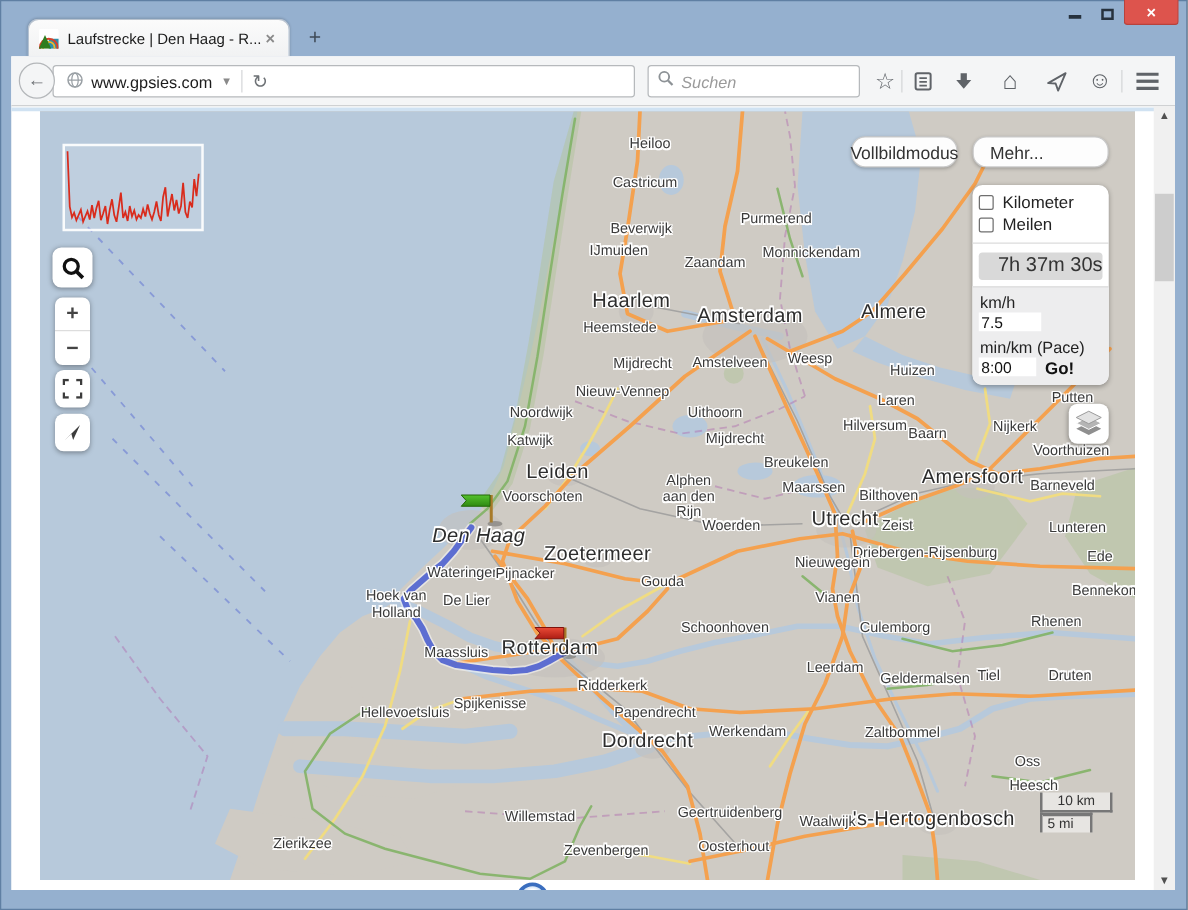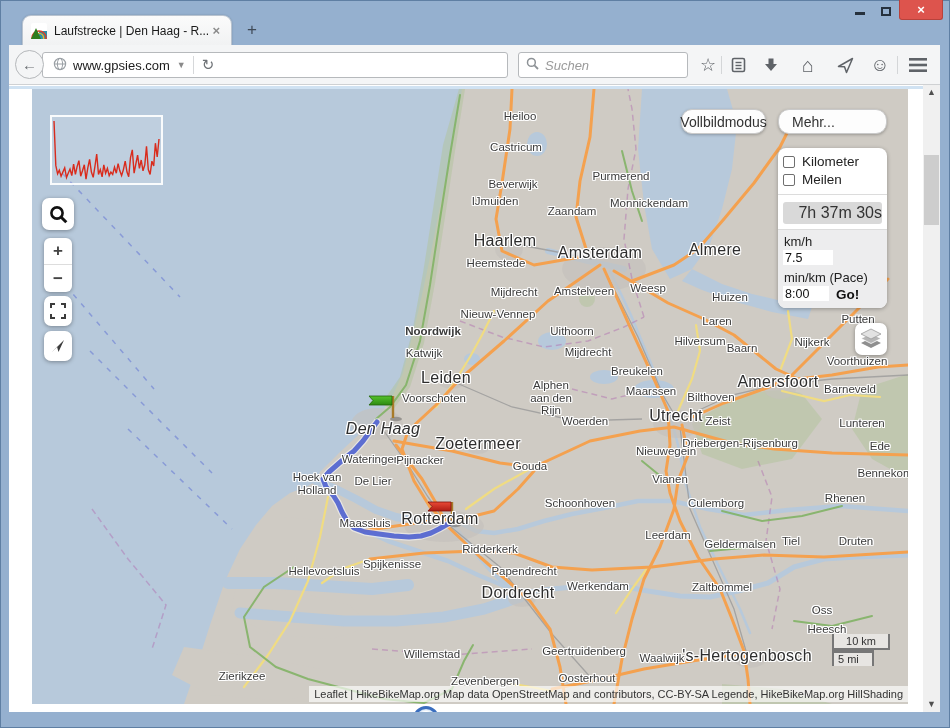--- a/index.html
+++ b/index.html
@@ -317,21 +317,21 @@
           <span class="mlabel" style="left: 589px; top: 87px;">Purmerend</span>
           <span class="mlabel" style="left: 481px; top: 95px;">Beverwijk</span>
           <span class="mlabel" style="left: 463px; top: 112px;">IJmuiden</span>
           <span class="mlabel" style="left: 617px; top: 114px;">Monnickendam</span>
           <span class="mlabel" style="left: 540px; top: 122px;">Zaandam</span>
           <span class="mlabel" style="left: 464px; top: 174px;">Heemstede</span>
           <span class="mlabel" style="left: 616px; top: 199px;">Weesp</span>
           <span class="mlabel" style="left: 482px; top: 203px;">Mijdrecht</span>
           <span class="mlabel" style="left: 552px; top: 202px;">Amstelveen</span>
           <span class="mlabel" style="left: 466px; top: 225px;">Nieuw-Vennep</span>
-          <span class="mlabel" style="left: 401px; top: 242px; font-weight: bold;">Noordwijk</span>
+          <span class="mlabel" style="left: 401px; top: 242px;">Noordwijk</span>
           <span class="mlabel" style="left: 540px; top: 242px;">Uithoorn</span>
           <span class="mlabel" style="left: 392px; top: 264px;">Katwijk</span>
           <span class="mlabel" style="left: 556px; top: 263px;">Mijdrecht</span>
           <span class="mlabel" style="left: 698px; top: 208px;">Huizen</span>
           <span class="mlabel" style="left: 685px; top: 232px;">Laren</span>
           <span class="mlabel" style="left: 668px; top: 252px;">Hilversum</span>
           <span class="mlabel" style="left: 710px; top: 259px;">Baarn</span>
           <span class="mlabel" style="left: 780px; top: 253px;">Nijkerk</span>
           <span class="mlabel" style="left: 826px; top: 230px;">Putten</span>
           <span class="mlabel" style="left: 825px; top: 272px;">Voorthuizen</span>
@@ -440,21 +440,20 @@
           <polygon points="12,5.5 22,10.5 12,15.5 2,10.5" fill="#b5b5b5" stroke="#fff" stroke-width="0.8"></polygon>
           <polygon points="12,1 22,6 12,11 2,6" fill="#e2e2e2" stroke="#9a9a9a" stroke-width="0.8"></polygon>
         </svg>
       </div>
 
       <div class="scale">
         <div class="km">10 km</div>
         <div class="mi">5 mi</div>
       </div>
 
-      <div class="attrib">Leaflet | HikeBikeMap.org Map data OpenStreetMap and contributors, CC-BY-SA Legende, HikeBikeMap.org HillShading</div>
     </div>
 
     <div class="belowmap"></div>
     <div class="pagelogo"></div>
 
     <div class="vscroll">
       <div class="arr" style="top:0;">▲</div>
       <div class="thumb"></div>
       <div class="arr" style="bottom:0;">▼</div>
     </div>

